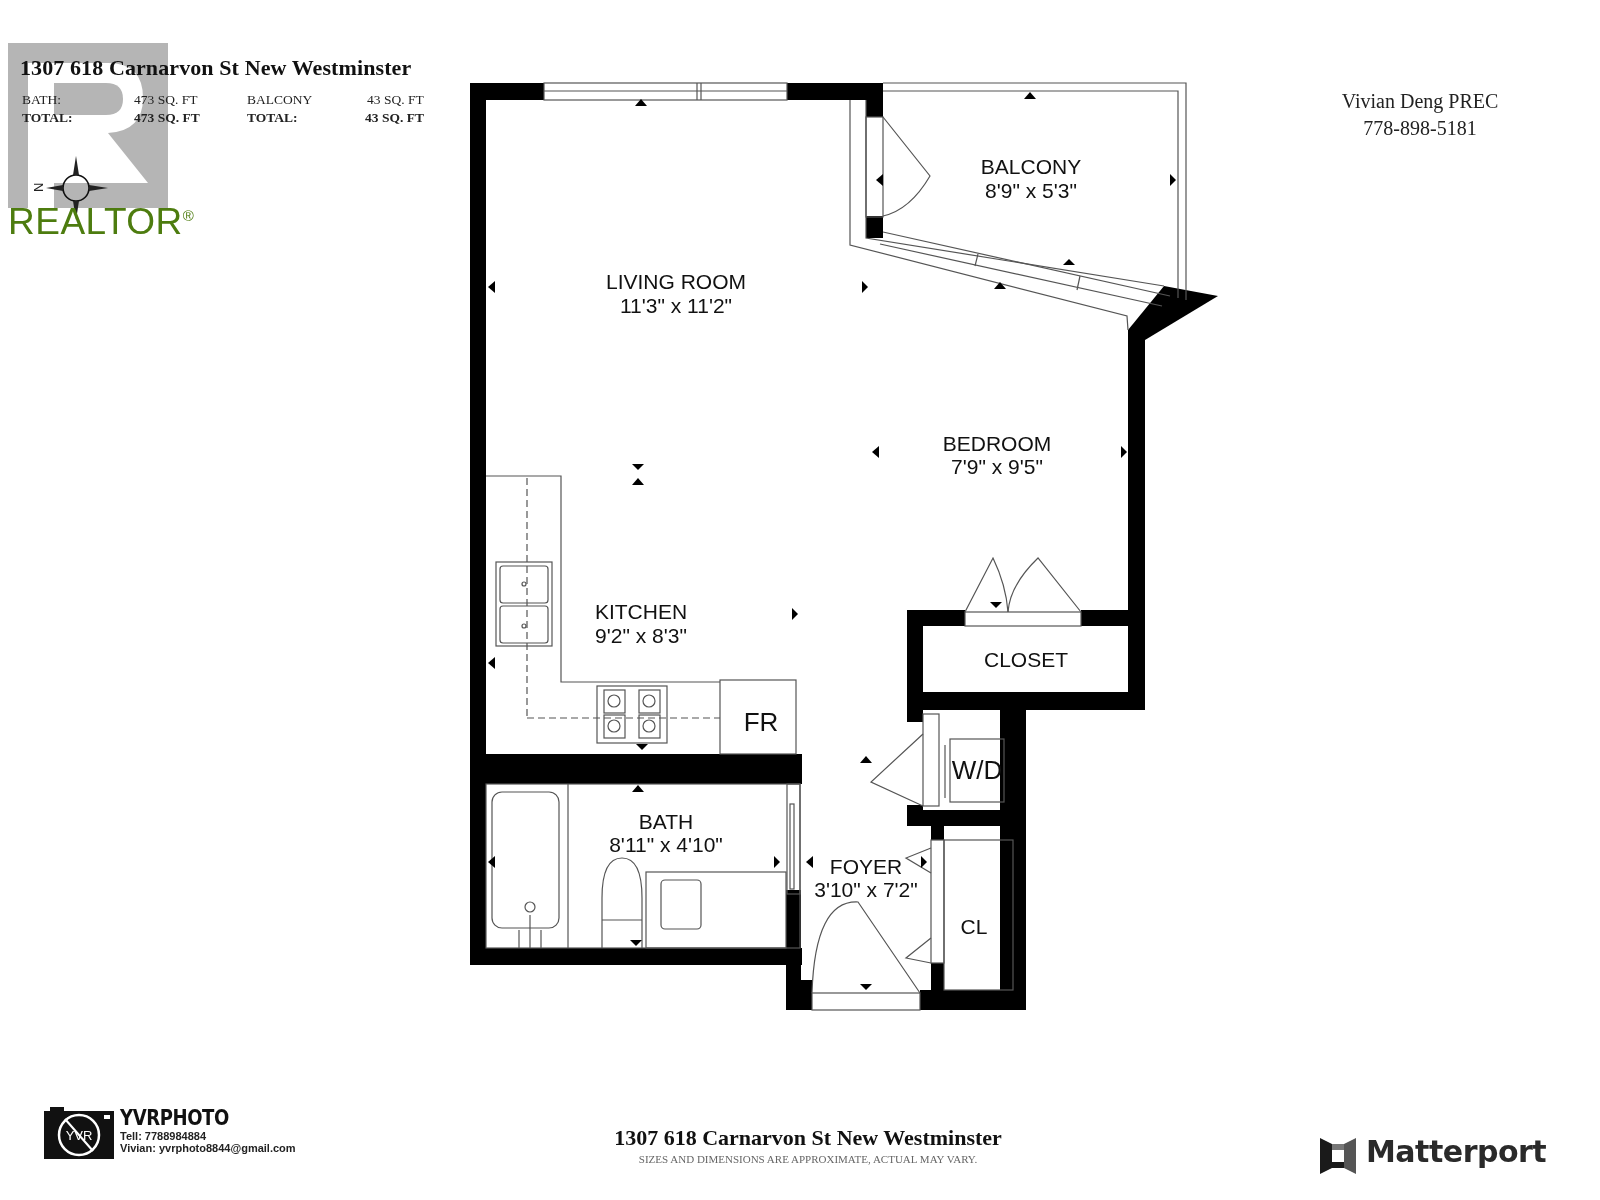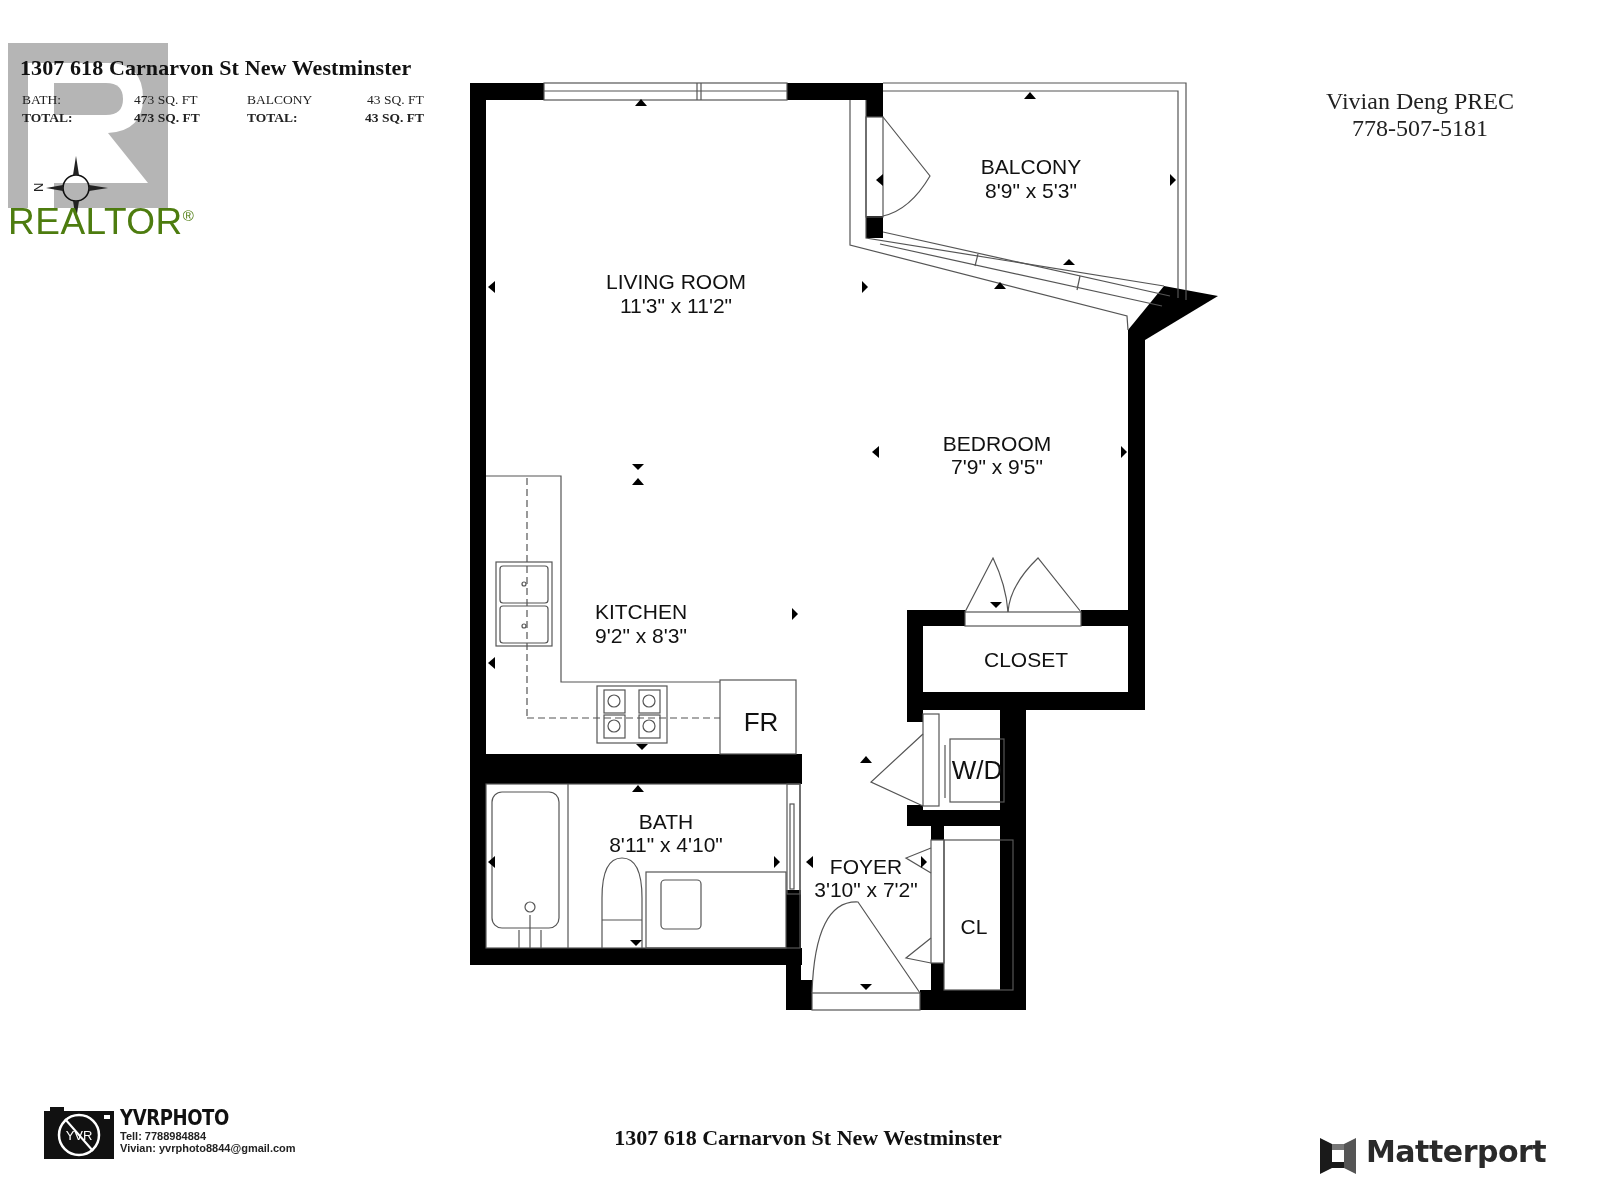--- a/index.html
+++ b/index.html
@@ -5,21 +5,21 @@
   html, body { margin:0; padding:0; background:#ffffff; }
   body { width:1600px; height:1200px; position:relative; overflow:hidden; font-family:"Liberation Sans", sans-serif; }
   .abs { position:absolute; }
   #realtor-logo { left:8px; top:43px; width:160px; height:205px; }
   #header-block { left:20px; top:55px; width:460px; }
   .hdr-title { font-family:"Liberation Serif", serif; font-weight:bold; font-size:22px; color:#111; white-space:nowrap; letter-spacing:0.1px; }
   .area-table { position:absolute; top:37px; left:2px; font-family:"Liberation Serif", serif; font-size:13.5px; color:#222; }
   .area-row { position:relative; height:18px; }
   .area-row span { position:absolute; white-space:nowrap; }
   .area-row.bold span { font-weight:bold;text-align:right; }
-  #agent-block { right:60px; top:88px; text-align:center; font-family:"Liberation Serif", serif; font-size:24px; color:#222; line-height:27px; width:240px; }
+  #agent-block { right:60px; top:88px; text-align:center; font-family:"Liberation Serif", serif; font-size:20px; color:#222; line-height:27px; width:240px; }
   #plan { left:0; top:0; width:1600px; height:1200px; }
   .room-label { font-family:"Liberation Sans", sans-serif; fill:#111; text-anchor:middle; }
   #footer-title { left:0; width:1600px; top:1125px; text-align:center; padding-left:16px; box-sizing:border-box; }
   #footer-title .ft { font-family:"Liberation Serif", serif; font-weight:bold; font-size:22px; color:#111; }
   #footer-title .disc { font-family:"Liberation Serif", serif; font-size:11px; color:#666; margin-top:2px; }
   #yvr-block { left:42px; top:1105px; height:56px; width:260px; }
   .yvr-name { position:absolute; left:78px; top:0; font-family:"DejaVu Sans", sans-serif; font-weight:bold; font-size:22px; letter-spacing:-0.5px; transform:scaleX(0.82); transform-origin:left top; color:#111; }
   .yvr-line { position:absolute; left:78px; font-family:"Liberation Sans", sans-serif; font-weight:bold; font-size:11px; color:#222; white-space:nowrap; }
   #matterport-block { left:1318px; top:1113px; height:44px; width:240px;margin-top:21px; }
   .mp-text { position:absolute; left:48px; top:0px; font-family:"DejaVu Sans", sans-serif; font-weight:bold; font-size:30px; color:#2a2a2a; letter-spacing:-0.5px; }
@@ -61,21 +61,21 @@
       <span style="left:0">TOTAL:</span>
       <span style="left:112px">473 SQ. FT</span>
       <span style="left:225px">TOTAL:</span>
       <span style="left:343px">43 SQ. FT</span>
     </div>
   </div>
 </div>
 
 <div id="agent-block" class="abs">
   <div>Vivian Deng PREC</div>
-  <div>778-507-5181</div>
+  <div>778-898-5181</div>
 </div>
 
 <svg id="plan" class="abs" viewBox="0 0 1600 1200">
   <g fill="#000">
 
     <rect x="470" y="83" width="16" height="880"></rect>
 
     <rect x="470" y="83" width="74" height="17"></rect>
     <rect x="787" y="83" width="96" height="17"></rect>
 
@@ -227,20 +227,21 @@
     <text class="room-label" x="666" y="829" font-size="21">BATH</text>
     <text class="room-label" x="666" y="852" font-size="21">8'11" x 4'10"</text>
     <text class="room-label" x="866" y="874" font-size="21">FOYER</text>
     <text class="room-label" x="866" y="897" font-size="21">3'10" x 7'2"</text>
     <text class="room-label" x="974" y="934" font-size="21">CL</text>
   </g>
 </svg>
 
 <div id="footer-title" class="abs">
   <div class="ft">1307 618 Carnarvon St New Westminster</div>
+  <div class="disc">SIZES AND DIMENSIONS ARE APPROXIMATE, ACTUAL MAY VARY.</div>
 </div>
 
 <div id="yvr-block" class="abs">
   <svg class="abs" style="left:0;top:0" width="74" height="56" viewBox="0 0 74 56">
     <rect x="2" y="6" width="70" height="48" fill="#111"></rect>
     <rect x="8" y="2" width="14" height="6" fill="#111"></rect>
     <rect x="62" y="10" width="6" height="4" fill="#fff"></rect>
     <circle cx="37" cy="30" r="20" fill="#111" stroke="#fff" stroke-width="2.5"></circle>
     <line x1="23" y1="14" x2="51" y2="46" stroke="#fff" stroke-width="2"></line>
     <text x="37" y="35" text-anchor="middle" font-size="13" font-family="Liberation Sans, sans-serif" fill="#fff">YVR</text>

